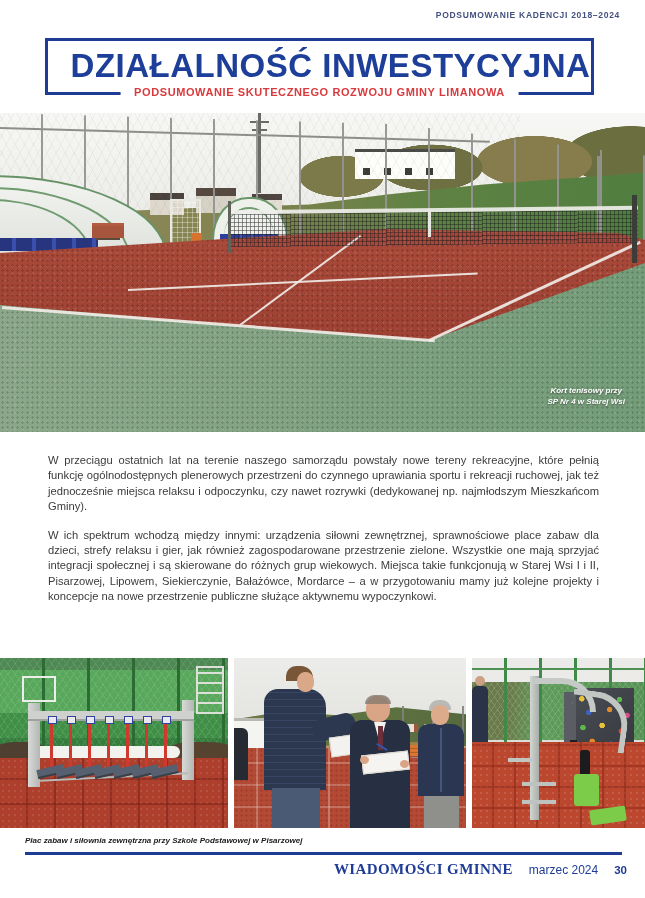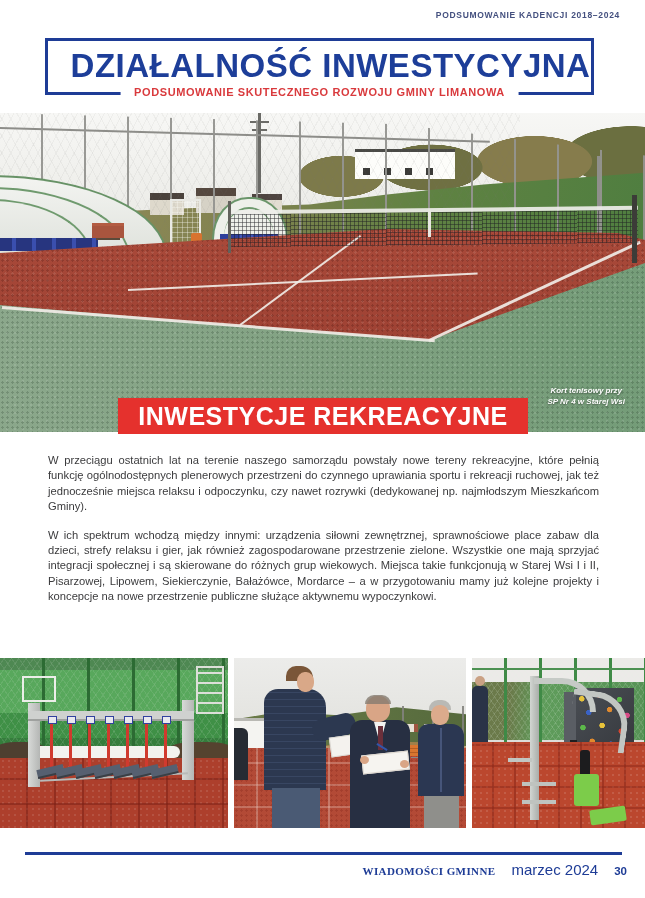--- a/index.html
+++ b/index.html
@@ -242,22 +242,22 @@
   .pc-grip{position:absolute;left:108px;top:92px;width:10px;height:27px;background:#1c1c1e;border-radius:3px;}
   .pc-pad{position:absolute;left:102px;top:116px;width:25px;height:32px;background:#7ccc4a;border-radius:3px;}
   .pc-plate{position:absolute;left:118px;top:150px;width:36px;height:15px;background:#7ccc4a;
       transform:rotate(-8deg);border-radius:2px;}
 
   
   .gallery-caption{position:absolute;left:25px;top:836px;font-size:8px;font-style:italic;
       font-weight:bold;color:#1b1b1b;}
   .footer-line{position:absolute;left:25px;top:852px;width:597px;height:3px;background:#1e3c96;}
   .footer{position:absolute;right:18px;top:861px;display:flex;align-items:baseline;gap:16px;color:#1e3c96;}
-  .footer-mag{font-family:"Liberation Serif",serif;font-weight:bold;font-size:11px;letter-spacing:.4px;}
-  .footer-date{font-size:15px;}
+  .footer-mag{font-family:"Liberation Serif",serif;font-weight:bold;font-size:15px;letter-spacing:.4px;}
+  .footer-date{font-size:12px;}
   .footer-page{font-weight:bold;font-size:11.5px;}
 </style>
 </head>
 <body>
 
 <div class="page">
 
   <div class="kicker">PODSUMOWANIE KADENCJI 2018–2024</div>
 
   <div class="title-box">
@@ -303,21 +303,20 @@
     <div class="net"></div>
     <div class="net-post-l"></div>
     <div class="net-post-r"></div>
     <div class="net-strap"></div>
     <div class="hero-caption">
       <span>Kort tenisowy przy</span><br>
       <span>SP Nr 4 w Starej Wsi</span>
     </div>
   </div>
 
-  <div class="banner">INWESTYCJE REKREACYJNE</div>
 
   <div class="article">
     <p>W przeciągu ostatnich lat na terenie naszego samorządu powstały nowe tereny rekreacyjne, które pełnią funkcję ogólnodostępnych plenerowych przestrzeni do czynnego uprawiania sportu i rekreacji ruchowej, jak też jednocześnie miejsca relaksu i odpoczynku, czy nawet rozrywki (dedykowanej np. najmłodszym Mieszkańcom Gminy).</p>
     <p>W ich spektrum wchodzą między innymi: urządzenia siłowni zewnętrznej, sprawnościowe place zabaw dla dzieci, strefy relaksu i gier, jak również zagospodarowane przestrzenie zielone. Wszystkie one mają sprzyjać integracji społecznej i są skierowane do różnych grup wiekowych. Miejsca takie funkcjonują w Starej Wsi I i II, Pisarzowej, Lipowem, Siekierczynie, Bałażówce, Mordarce – a w przygotowaniu mamy już kolejne projekty i koncepcje na nowe przestrzenie publiczne służące aktywnemu wypoczynkowi.</p>
   </div>
 
   <div class="gallery">
 
     <div class="photo pa">
       <div class="pa-turf"></div>
@@ -397,20 +396,21 @@
       <div class="pc-arm2"></div>
       <div class="pc-rung1"></div>
       <div class="pc-rung2"></div>
       <div class="pc-rung3"></div>
       <div class="pc-grip"></div>
       <div class="pc-pad"></div>
       <div class="pc-plate"></div>
     </div>
   </div>
 
+  <div class="gallery-caption">Plac zabaw i siłownia zewnętrzna przy Szkole Podstawowej w Pisarzowej</div>
 
   <div class="footer-line"></div>
   <div class="footer">
     <span class="footer-mag">WIADOMOŚCI GMINNE</span>
     <span class="footer-date">marzec 2024</span>
     <span class="footer-page">30</span>
   </div>
 
 </div>
 

